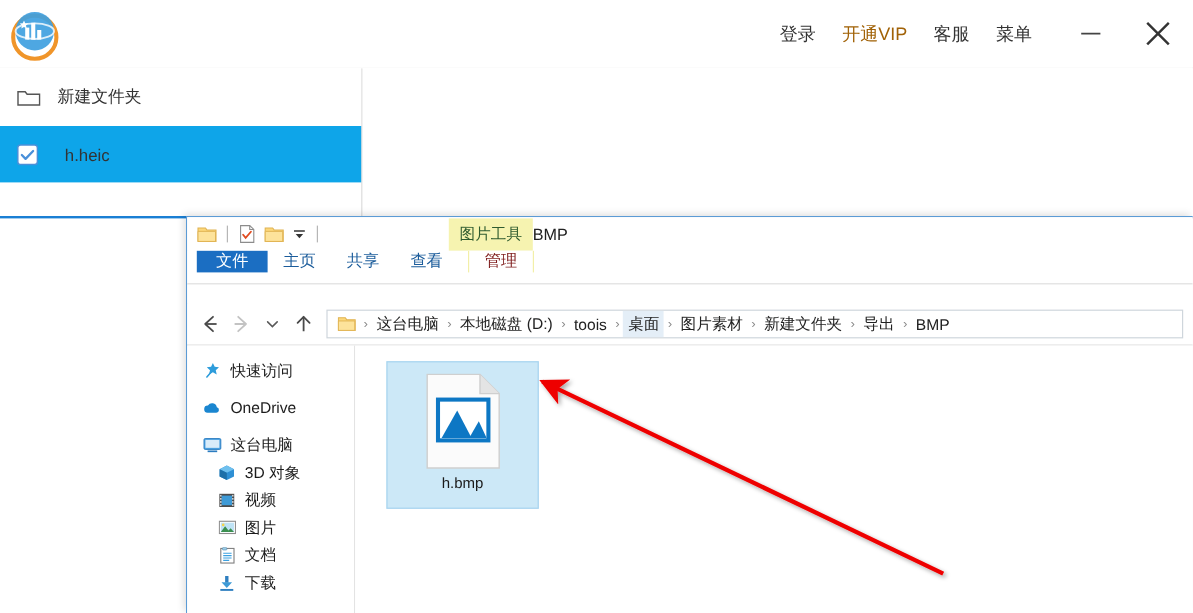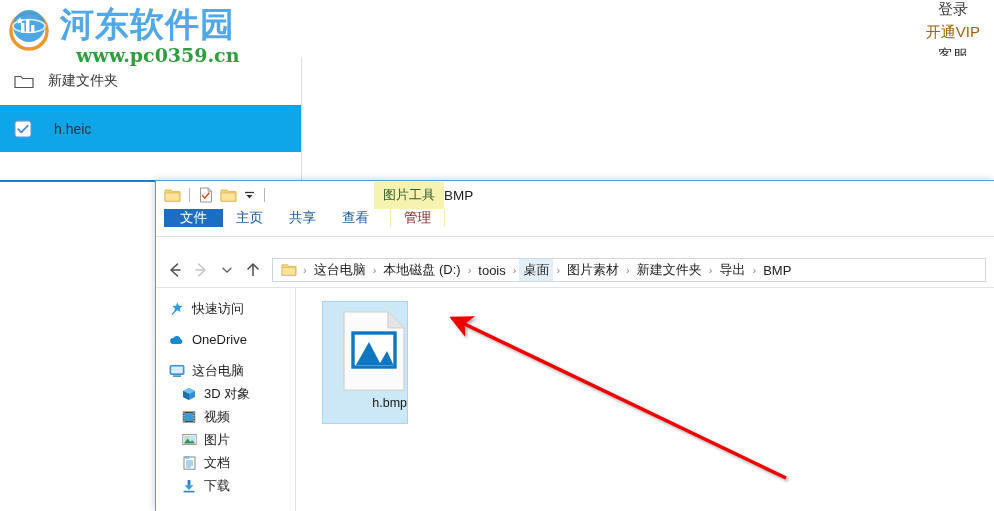--- a/index.html
+++ b/index.html
@@ -29,21 +29,21 @@
   .app-title {
     position: absolute; left: 58px; top: 20px;
     font-size: 15px;
     color: #7fb8e6;
     letter-spacing: 0.5px;
     white-space: nowrap;
   }
   .app-nav {
     position: absolute; right: 14px; top: 0;
     height: 56px;
-    display: flex; align-items: center; gap: 4px; flex-direction: column;
+    display: flex; align-items: center; gap: 22px;
   }
   .nav-item {
     font-size: 15px;
     color: #333333;
     white-space: nowrap;
     cursor: pointer;
   }
   .nav-item.vip { color: #a16207; }
   .win-btn {
     width: 30px; height: 30px;
@@ -262,26 +262,26 @@
     display: flex; align-items: center; justify-content: center;
     flex: 0 0 18px;
   }
   .ex-content {
     flex: 1;
     position: relative;
     background: #ffffff;
   }
   .file-tile {
     position: absolute; left: 26px; top: 13px;
-    width: 86px; height: 123px;
+    width: 127px; height: 123px;
     background: #cce8f7;
     border: 1px solid #a8d4ef;
     box-sizing: border-box;
     display: flex; flex-direction: column;
-    align-items: flex-end;
+    align-items: center;
     cursor: pointer;
   }
   .file-thumb {
     margin-top: 9px;
     width: 66px; height: 80px;
   }
   .file-name {
     margin-top: 5px;
     font-size: 12.5px;
     color: #1a1a1a;
@@ -356,24 +356,20 @@
           <path d="M4.2 9.2 l3.1 3.2 6.3 -6.6" fill="none" stroke="#4a90d9" stroke-width="1.9" stroke-linecap="round" stroke-linejoin="round"></path>
         </svg>
       </span>
       <span class="row-label file">h.heic</span>
     </div>
   </div>
 
   <div class="app-right-pane"></div>
   <div class="app-bottom-blue"></div>
 
-  <div class="watermark">
-    <div class="wm-main">河东软件园</div>
-    <div class="wm-url">www.pc0359.cn</div>
-  </div>
 
   <div class="explorer">
 
     <div class="ex-titlebar">
       <div class="qat">
         <span class="qat-icon">
           <svg width="17" height="15" viewBox="0 0 17 15">
             <path d="M1 2 h6.2 l1.2 1.6 H16 v9.6 H1 Z" fill="#fcd77a" stroke="#e0b352" stroke-width="0.9"></path>
             <path d="M1 4.8 h14.6 v8.4 H1 Z" fill="#fde39b" stroke="#e0b352" stroke-width="0.8"></path>
           </svg>

